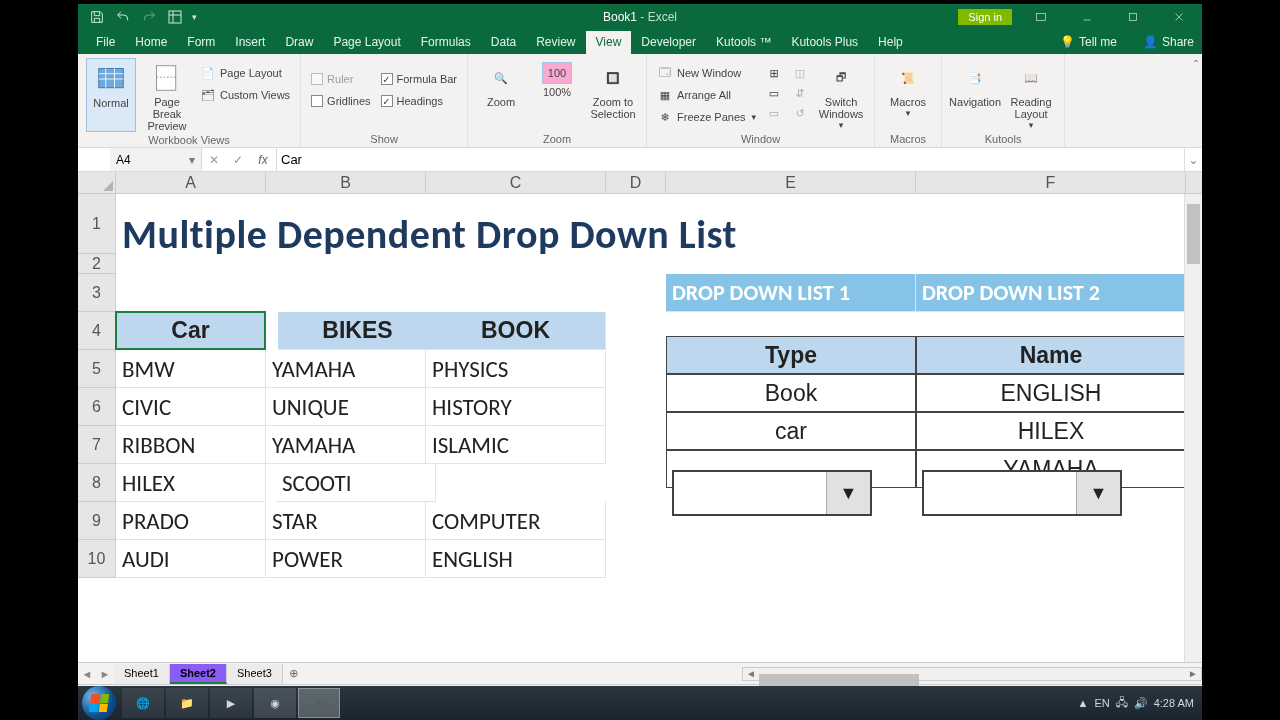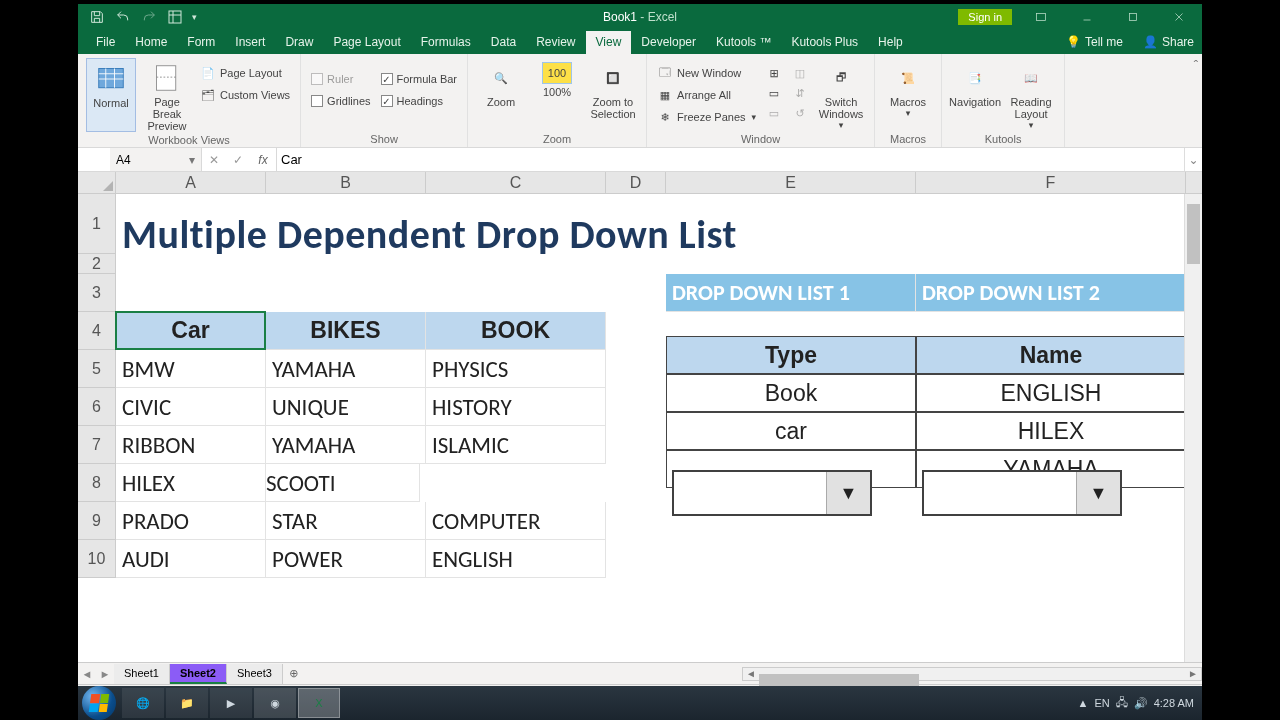--- a/index.html
+++ b/index.html
@@ -13,21 +13,21 @@
   .titlecenter { position: absolute; left: 0; right: 0; text-align: center; font-size: 12px; pointer-events: none; }
   .titlecenter .subtle { color: #bfe0cc; }
   .titleright { position: absolute; right: 0; top: 0; height: 26px; display: flex; align-items: center; }
   .signin { background: #7fba00; color: #fff; padding: 2px 10px; font-size: 11px; margin-right: 6px; }
   .win-btn { width: 46px; height: 26px; display: flex; align-items: center; justify-content: center; color: #bfe0cc; }
   .win-btn svg { width: 12px; height: 12px; stroke: #bfe0cc; fill: none; stroke-width: 1.5; }
   
   .tabstrip { height: 24px; background: #0a6a3e; display: flex; align-items: flex-end; color: #fff; font-size: 12px; padding-left: 8px; position: relative; }
   .tab { padding: 4px 10px 5px; cursor: pointer; color: #e6f3ea; }
   .tab.active { background: #f3f2f1; color: #0a6a3e; }
-  .tab-right { position: absolute; right: 8px; display: flex; align-items: center; gap: 20px; height: 24px; color: #e6f3ea; }
+  .tab-right { position: absolute; right: 8px; display: flex; align-items: center; gap: 26px; height: 24px; color: #e6f3ea; }
   .tab-right .icon { display: inline-flex; margin-right: 4px; }
   
   .ribbon { height: 94px; background: #f3f2f1; border-bottom: 1px solid #d9d9d9; display: flex; font-size: 11px; color: #444; }
   .rgroup { border-right: 1px solid #e1e1e1; padding: 4px 8px 0 8px; display: flex; flex-direction: column; }
   .rgroup-body { flex: 1; display: flex; gap: 6px; }
   .rgroup-label { text-align: center; color: #666; padding: 2px 0 2px; font-size: 11px; }
   .bigbtn { width: 50px; display: flex; flex-direction: column; align-items: center; justify-content: flex-start; padding-top: 4px; cursor: pointer; text-align: center; }
   .bigbtn .icn { width: 32px; height: 32px; display: flex; align-items: center; justify-content: center; margin-bottom: 2px; }
   .bigbtn .icn svg { width: 28px; height: 28px; }
   .bigbtn .lbl { line-height: 12px; }
@@ -235,21 +235,21 @@
       <div class="rgroup-label">Show</div>
     </div>
 
     <div class="rgroup">
       <div class="rgroup-body">
         <div class="bigbtn">
             <span class="icn">🔍</span>
             <span class="lbl">Zoom</span>
           </div>
         <div class="bigbtn">
-            <span class="icn" style="font-size:11px;background:#fde047;border:1px solid #9fc5e8;width:30px;height:22px;">100</span>
+            <span class="icn" style="font-size:11px;background:#f9a8d4;border:1px solid #9fc5e8;width:30px;height:22px;">100</span>
             <span class="lbl">100%</span>
           </div>
         <div class="bigbtn">
             <span class="icn">🔲</span>
             <span class="lbl">Zoom to Selection</span>
           </div>
       </div>
       <div class="rgroup-label">Zoom</div>
     </div>
 
@@ -363,34 +363,34 @@
         <div class="rowheader" style="height: 38px;">7</div>
         <div class="rowheader" style="height: 38px;">8</div>
         <div class="rowheader" style="height: 38px;">9</div>
         <div class="rowheader" style="height: 38px;">10</div>
       </div>
     <div class="cells" id="cells">
         <div class="cell title-cell" style="left: 0px; top: 0px; width: 1070px; height: 80px; border: none;">Multiple Dependent Drop Down List</div>
         <div class="cell hdr3" style="left: 550px; top: 80px; width: 250px; height: 38px;">DROP DOWN LIST 1</div>
         <div class="cell hdr3" style="left: 800px; top: 80px; width: 270px; height: 38px;">DROP DOWN LIST 2</div>
         <div class="cell hdr4" style="left: 0px; top: 118px; width: 150px; height: 38px;">Car</div>
-        <div class="cell hdr4" style="left: 150px; top: 118px; width: 160px; height: 38px;">BIKES</div>
+        <div class="cell hdr4" style="left: 162px; top: 118px; width: 160px; height: 38px;">BIKES</div>
         <div class="cell hdr4" style="left: 310px; top: 118px; width: 180px; height: 38px;">BOOK</div>
         <div class="cell hdr4 bordercell" style="left: 550px; top: 118px; width: 250px; height: 38px;">Type</div>
         <div class="cell hdr4 bordercell" style="left: 800px; top: 118px; width: 270px; height: 38px;">Name</div>
         <div class="cell " style="left: 0px; top: 156px; width: 150px; height: 38px; font-family: Calibri; font-size: 23px;">BMW</div>
         <div class="cell " style="left: 0px; top: 194px; width: 150px; height: 38px; font-family: Calibri; font-size: 23px;">CIVIC</div>
         <div class="cell " style="left: 0px; top: 232px; width: 150px; height: 38px; font-family: Calibri; font-size: 23px;">RIBBON</div>
         <div class="cell " style="left: 0px; top: 270px; width: 150px; height: 38px; font-family: Calibri; font-size: 23px;">HILEX</div>
         <div class="cell " style="left: 0px; top: 308px; width: 150px; height: 38px; font-family: Calibri; font-size: 23px;">PRADO</div>
         <div class="cell " style="left: 0px; top: 346px; width: 150px; height: 38px; font-family: Calibri; font-size: 23px;">AUDI</div>
         <div class="cell " style="left: 150px; top: 156px; width: 160px; height: 38px; font-family: Calibri; font-size: 23px;">YAMAHA</div>
         <div class="cell " style="left: 150px; top: 194px; width: 160px; height: 38px; font-family: Calibri; font-size: 23px;">UNIQUE</div>
         <div class="cell " style="left: 150px; top: 232px; width: 160px; height: 38px; font-family: Calibri; font-size: 23px;">YAMAHA</div>
-        <div class="cell " style="left: 144px; top: 270px; width: 160px; height: 38px; font-family: Calibri; font-size: 23px;">SCOOTI</div>
+        <div class="cell " style="left: 160px; top: 270px; width: 160px; height: 38px; font-family: Calibri; font-size: 23px;">SCOOTI</div>
         <div class="cell " style="left: 150px; top: 308px; width: 160px; height: 38px; font-family: Calibri; font-size: 23px;">STAR</div>
         <div class="cell " style="left: 150px; top: 346px; width: 160px; height: 38px; font-family: Calibri; font-size: 23px;">POWER</div>
         <div class="cell " style="left: 310px; top: 156px; width: 180px; height: 38px; font-family: Calibri; font-size: 23px;">PHYSICS</div>
         <div class="cell " style="left: 310px; top: 194px; width: 180px; height: 38px; font-family: Calibri; font-size: 23px;">HISTORY</div>
         <div class="cell " style="left: 310px; top: 232px; width: 180px; height: 38px; font-family: Calibri; font-size: 23px;">ISLAMIC</div>
         <div class="cell " style="left: 310px; top: 308px; width: 180px; height: 38px; font-family: Calibri; font-size: 23px;">COMPUTER</div>
         <div class="cell " style="left: 310px; top: 346px; width: 180px; height: 38px; font-family: Calibri; font-size: 23px;">ENGLISH</div>
         <div class="cell bordercell" style="left: 550px; top: 156px; width: 250px; height: 38px; justify-content: center;">Book</div>
         <div class="cell bordercell" style="left: 550px; top: 194px; width: 250px; height: 38px; justify-content: center;">car</div>
         <div class="cell bordercell" style="left: 550px; top: 232px; width: 250px; height: 38px; justify-content: center;"></div>

